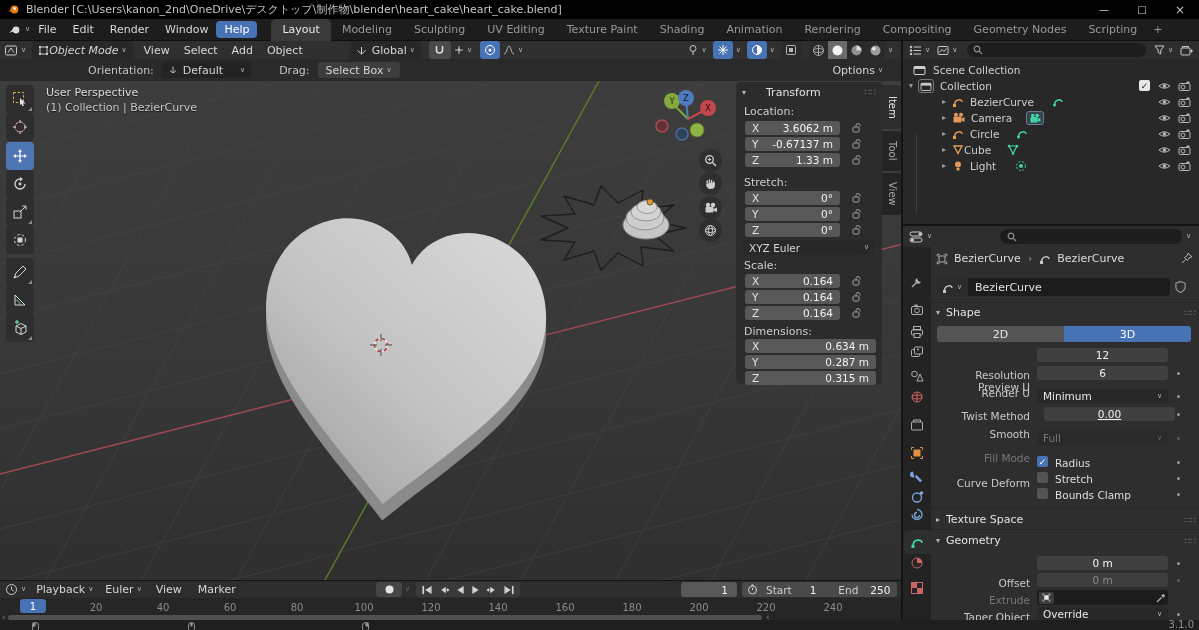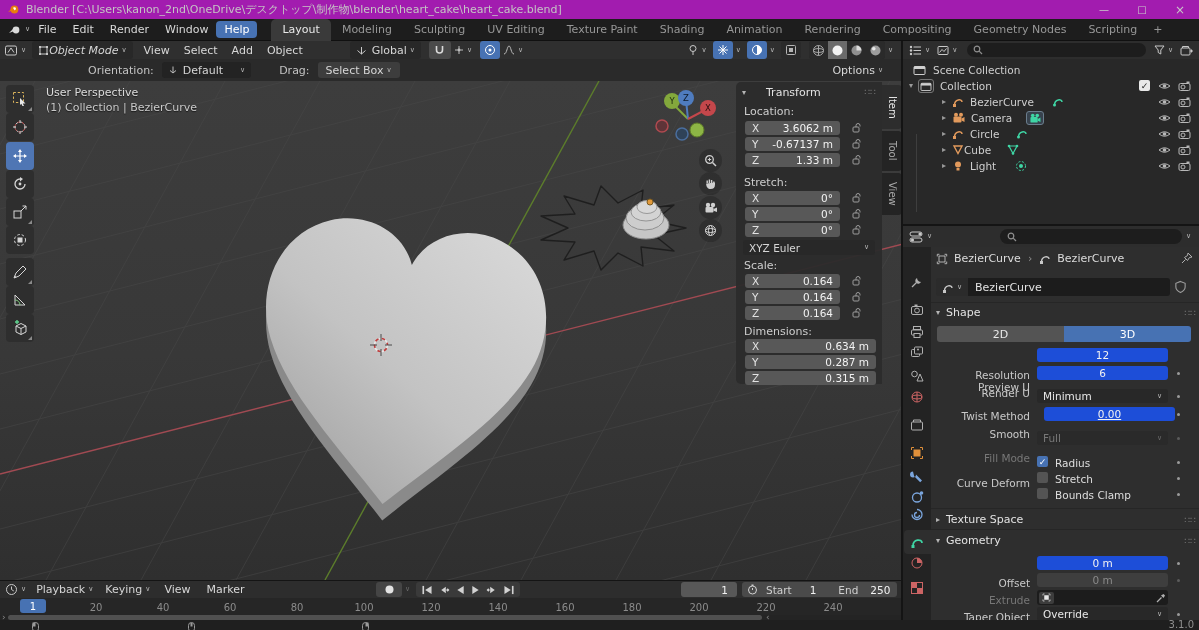--- a/index.html
+++ b/index.html
@@ -17,21 +17,21 @@
   .wtab.active{background:#3a3a3a;color:#e8e8e8;border-radius:5px 5px 0 0;}
   .hbtn{background:#282828;border-radius:3px;height:18px;display:flex;align-items:center;padding:0 6px;}
   .nf{position:absolute;background:#585858;border-radius:3px;height:14px;display:flex;align-items:center;
       justify-content:space-between;padding:0 7px;font-size:10.5px;color:#f2f2f2;}
   .nf .ax{color:#e3e3e3;}
   .grp{color:#cdcdcd;}
   .grip{font-size:9px;color:#787878;letter-spacing:0;}
   .vtab{position:absolute;width:20px;display:flex;align-items:center;justify-content:center;
         writing-mode:vertical-rl;font-size:10px;border-radius:0 4px 4px 0;}
   .plabel{position:absolute;width:96px;text-align:right;color:#c9c9c9;font-size:10.5px;margin-top:20px;}
-  .pfield{position:absolute;left:1037px;width:131px;height:14px;background:#1d4ed8;border-radius:3px;
+  .pfield{position:absolute;left:1037px;width:131px;height:14px;background:#404040;border-radius:3px;
           display:flex;align-items:center;justify-content:center;font-size:10.5px;color:#f2f2f2;}
   .pdrop{position:absolute;left:1037px;width:131px;height:14px;background:#282828;border-radius:3px;
          display:flex;align-items:center;font-size:10.5px;color:#e8e8e8;padding:0 6px;box-sizing:border-box;}
   .adot{position:absolute;left:1177px;width:3px;height:3px;border-radius:50%;background:#9a9a9a;}
   .cbox{position:absolute;left:1037px;width:11px;height:11px;border-radius:2px;background:#545454;}
   .cbox.on{background:#4772b3;color:#fff;font-size:9px;display:flex;align-items:center;justify-content:center;}
   .clabel{position:absolute;left:1055px;color:#dedede;font-size:10.5px;}
   .tbtn{position:absolute;left:6px;width:28px;height:28px;background:#2e2e2e;border-radius:4px;
         display:flex;align-items:center;justify-content:center;}
   .tbtn.active{background:#4f76b4;}
@@ -39,21 +39,21 @@
   .orow{position:absolute;left:0;width:296px;height:15px;display:flex;align-items:center;font-size:10.5px;color:#cfcfcf;}
   .tick{position:absolute;top:4px;width:30px;text-align:center;font-size:10px;color:#8b8b8b;}
   .winbtn{width:38px;height:19px;display:flex;align-items:center;justify-content:center;color:#c9c9c9;font-size:10px;}
   .shadebtn{width:19px;height:18px;display:flex;align-items:center;justify-content:center;background:#2a2a2a;}
 </style>
 </head>
 <body>
 
 <div id="app">
 
-  <div class="abs f" style="left:0;top:0;width:1199px;height:19px;background:#a21caf;">
+  <div class="abs f" style="left:0;top:0;width:1199px;height:19px;background:#000000;">
     <span class="ic" style="margin-left:7px;">
       <svg width="13" height="13" viewBox="0 0 14 14">
           <circle cx="8" cy="7" r="4.2" fill="#e87d0d"></circle>
           <circle cx="8" cy="6.2" r="1.6" fill="#fff"></circle>
           <path d="M1 10 L6 5 L8 7 Z" fill="#e87d0d"></path>
         </svg>
     </span>
     <span style="margin-left:6px;font-size:11px;color:#c4c4c4;">Blender [C:\Users\kanon_2nd\OneDrive\デスクトップ\制作物\blender\heart_cake\heart_cake.blend]</span>
     <div class="f" style="margin-left:auto;height:19px;">
       <div class="winbtn">—</div>
@@ -1052,21 +1052,21 @@
             <circle cx="6.5" cy="6.5" r="5" fill="none" stroke="#c9c9c9"></circle>
             <path d="M6.5 3.5 V6.5 L8.8 8" fill="none" stroke="#c9c9c9"></path>
           </svg>
         <span class="chv">∨</span>
       </span>
       <div class="f" style="margin-left:10px;">
         <span>Playback</span>
           <span class="chv">∨</span>
       </div>
       <div class="f" style="margin-left:12px;">
-        <span>Keying</span>
+        <span>Euler</span>
           <span class="chv">∨</span>
       </div>
       <div class="menu" style="margin-left:6px;padding:0 8px;">View</div>
       <div class="menu" style="padding:0 8px;">Marker</div>
 
       <div class="abs f" style="left:376px;top:1px;">
         <span class="ic" style="width:26px;height:15px;background:#454545;border-radius:3px;">
           <svg width="9" height="9" viewBox="0 0 9 9">
               <circle cx="4.5" cy="4.5" r="4" fill="#e3e3e3"></circle>
             </svg>

